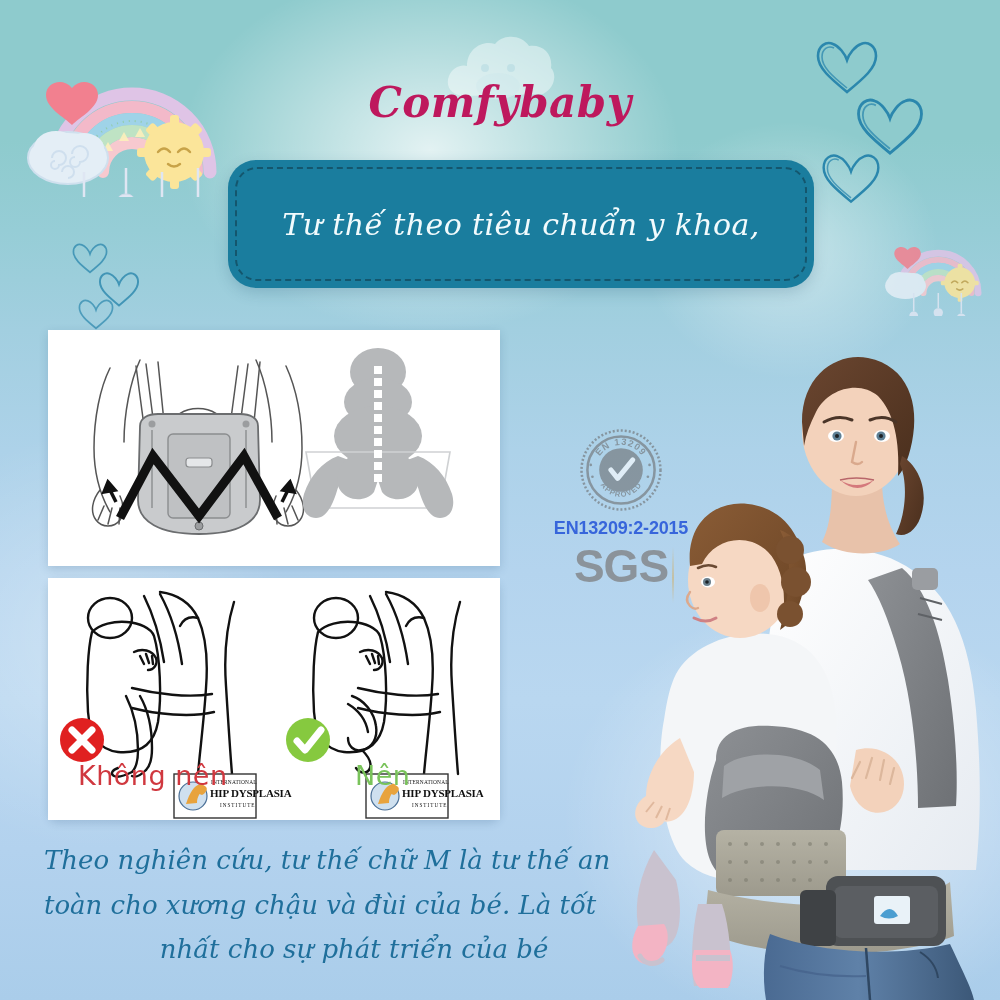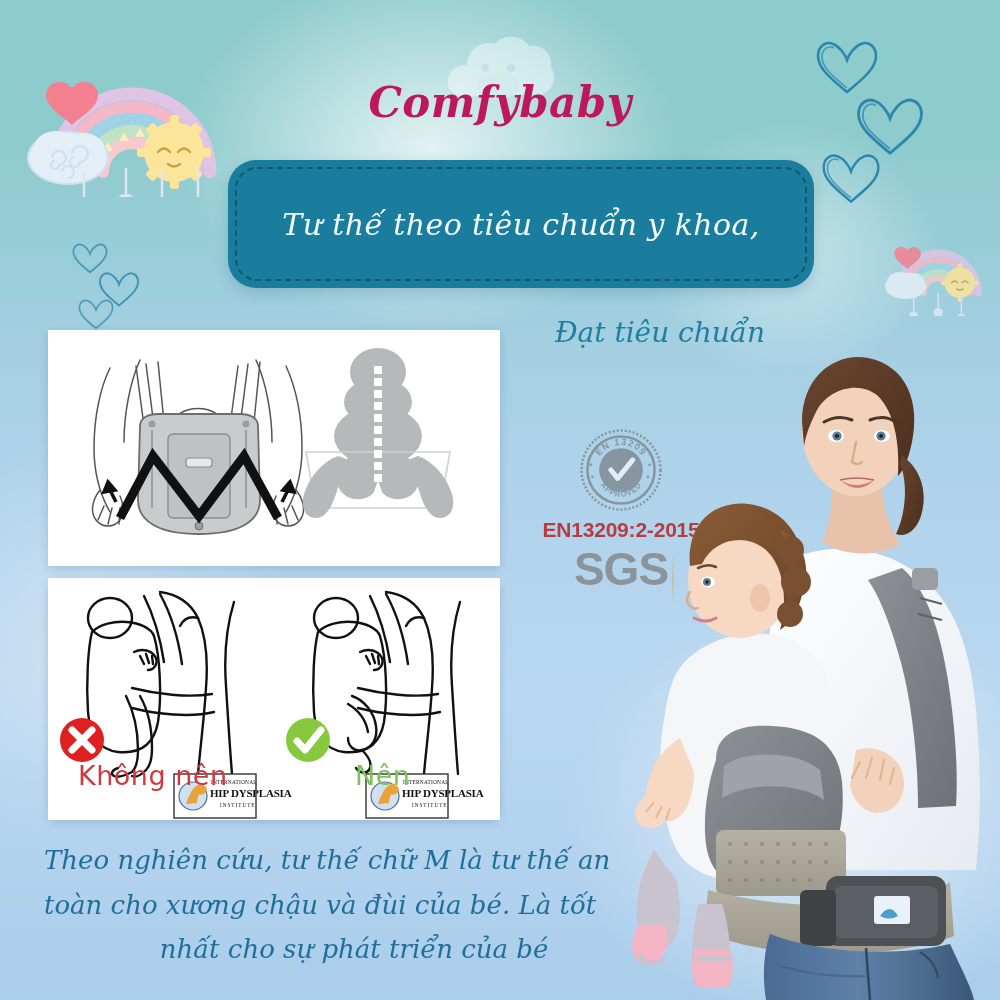--- a/index.html
+++ b/index.html
@@ -97,21 +97,21 @@
     line-height:1.5;
     text-align:center;
     white-space:nowrap;
   }
 
   
   .certs { position:absolute; left:536px; top:428px; width:170px; text-align:center; }
   .cert-seal { width:84px; height:84px; margin:0 auto; display:block; opacity:.62; }
   .cert-code {
     margin-top:6px;
-    font-size:21px; font-weight:bold; color:#b91c1c; opacity:.82;
+    font-size:18px; font-weight:bold; color:#1d4ed8; opacity:.82;
     letter-spacing:-.2px;
   }
   .sgs {
     margin-top:4px;
     font-family:"Liberation Sans", sans-serif;
     font-weight:bold; font-size:46px; color:#808284; opacity:.78;
     letter-spacing:-1px; line-height:1;
   }
   .sgs-wrap { position:relative; display:inline-block; }
   .sgs-wrap::after{
@@ -320,21 +320,20 @@
   <div class="brand">Comfybaby</div>
 
   <div class="banner">
     <div class="dashed"></div>
     <div class="lines">
       <div class="line">Tư thế theo tiêu chuẩn y khoa,</div>
     </div>
   </div>
 
   <div class="subhead">
-    <div class="line">Đạt tiêu chuẩn</div>
   </div>
 
   <div class="certs">
     <svg class="cert-seal" viewBox="0 0 100 100">
       <circle cx="50" cy="50" r="47" fill="none" stroke="#6f7173" stroke-width="3" stroke-dasharray="2.4 2.4"></circle>
       <circle cx="50" cy="50" r="40" fill="none" stroke="#6f7173" stroke-width="3"></circle>
       <circle cx="50" cy="50" r="26" fill="#6f7173"></circle>
       <path d="M38 50 l8 10 18 -22" fill="none" stroke="#ffffff" stroke-width="6" stroke-linecap="round" stroke-linejoin="round"></path>
       <path id="arcTop" d="M20 50 A30 30 0 0 1 80 50" fill="none"></path>
       <path id="arcBot" d="M22 54 A28 28 0 0 0 78 54" fill="none"></path>

